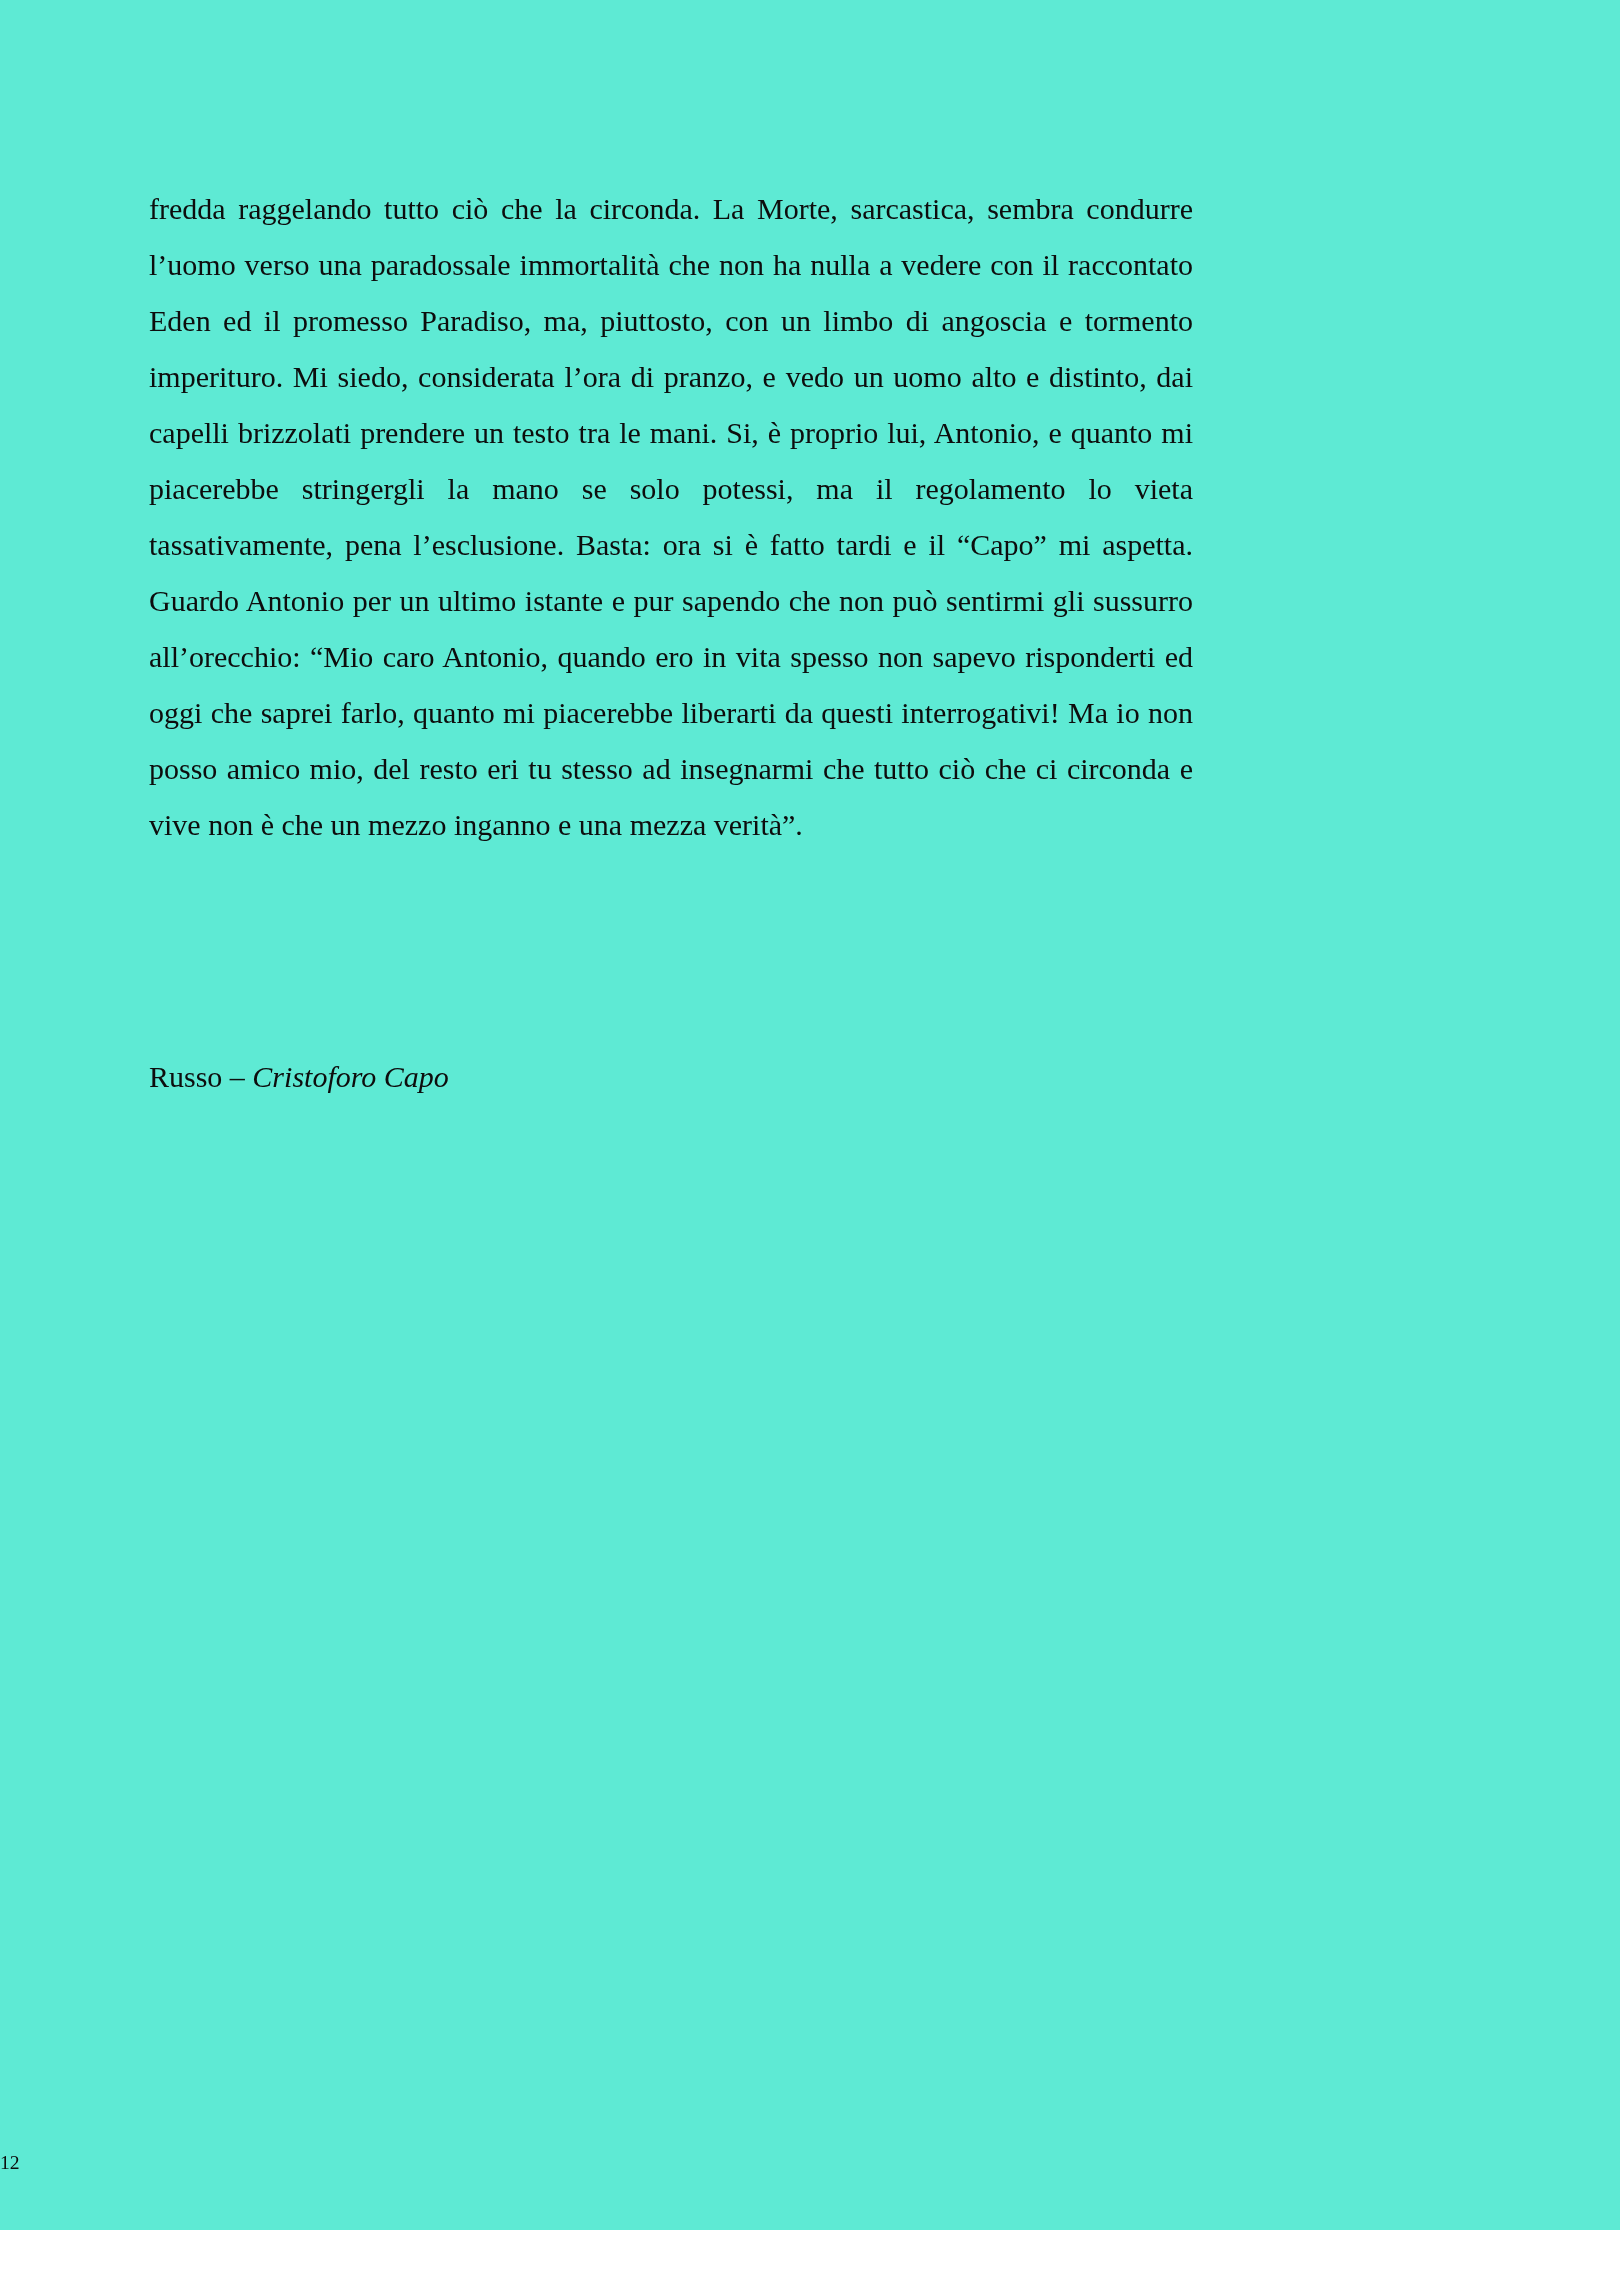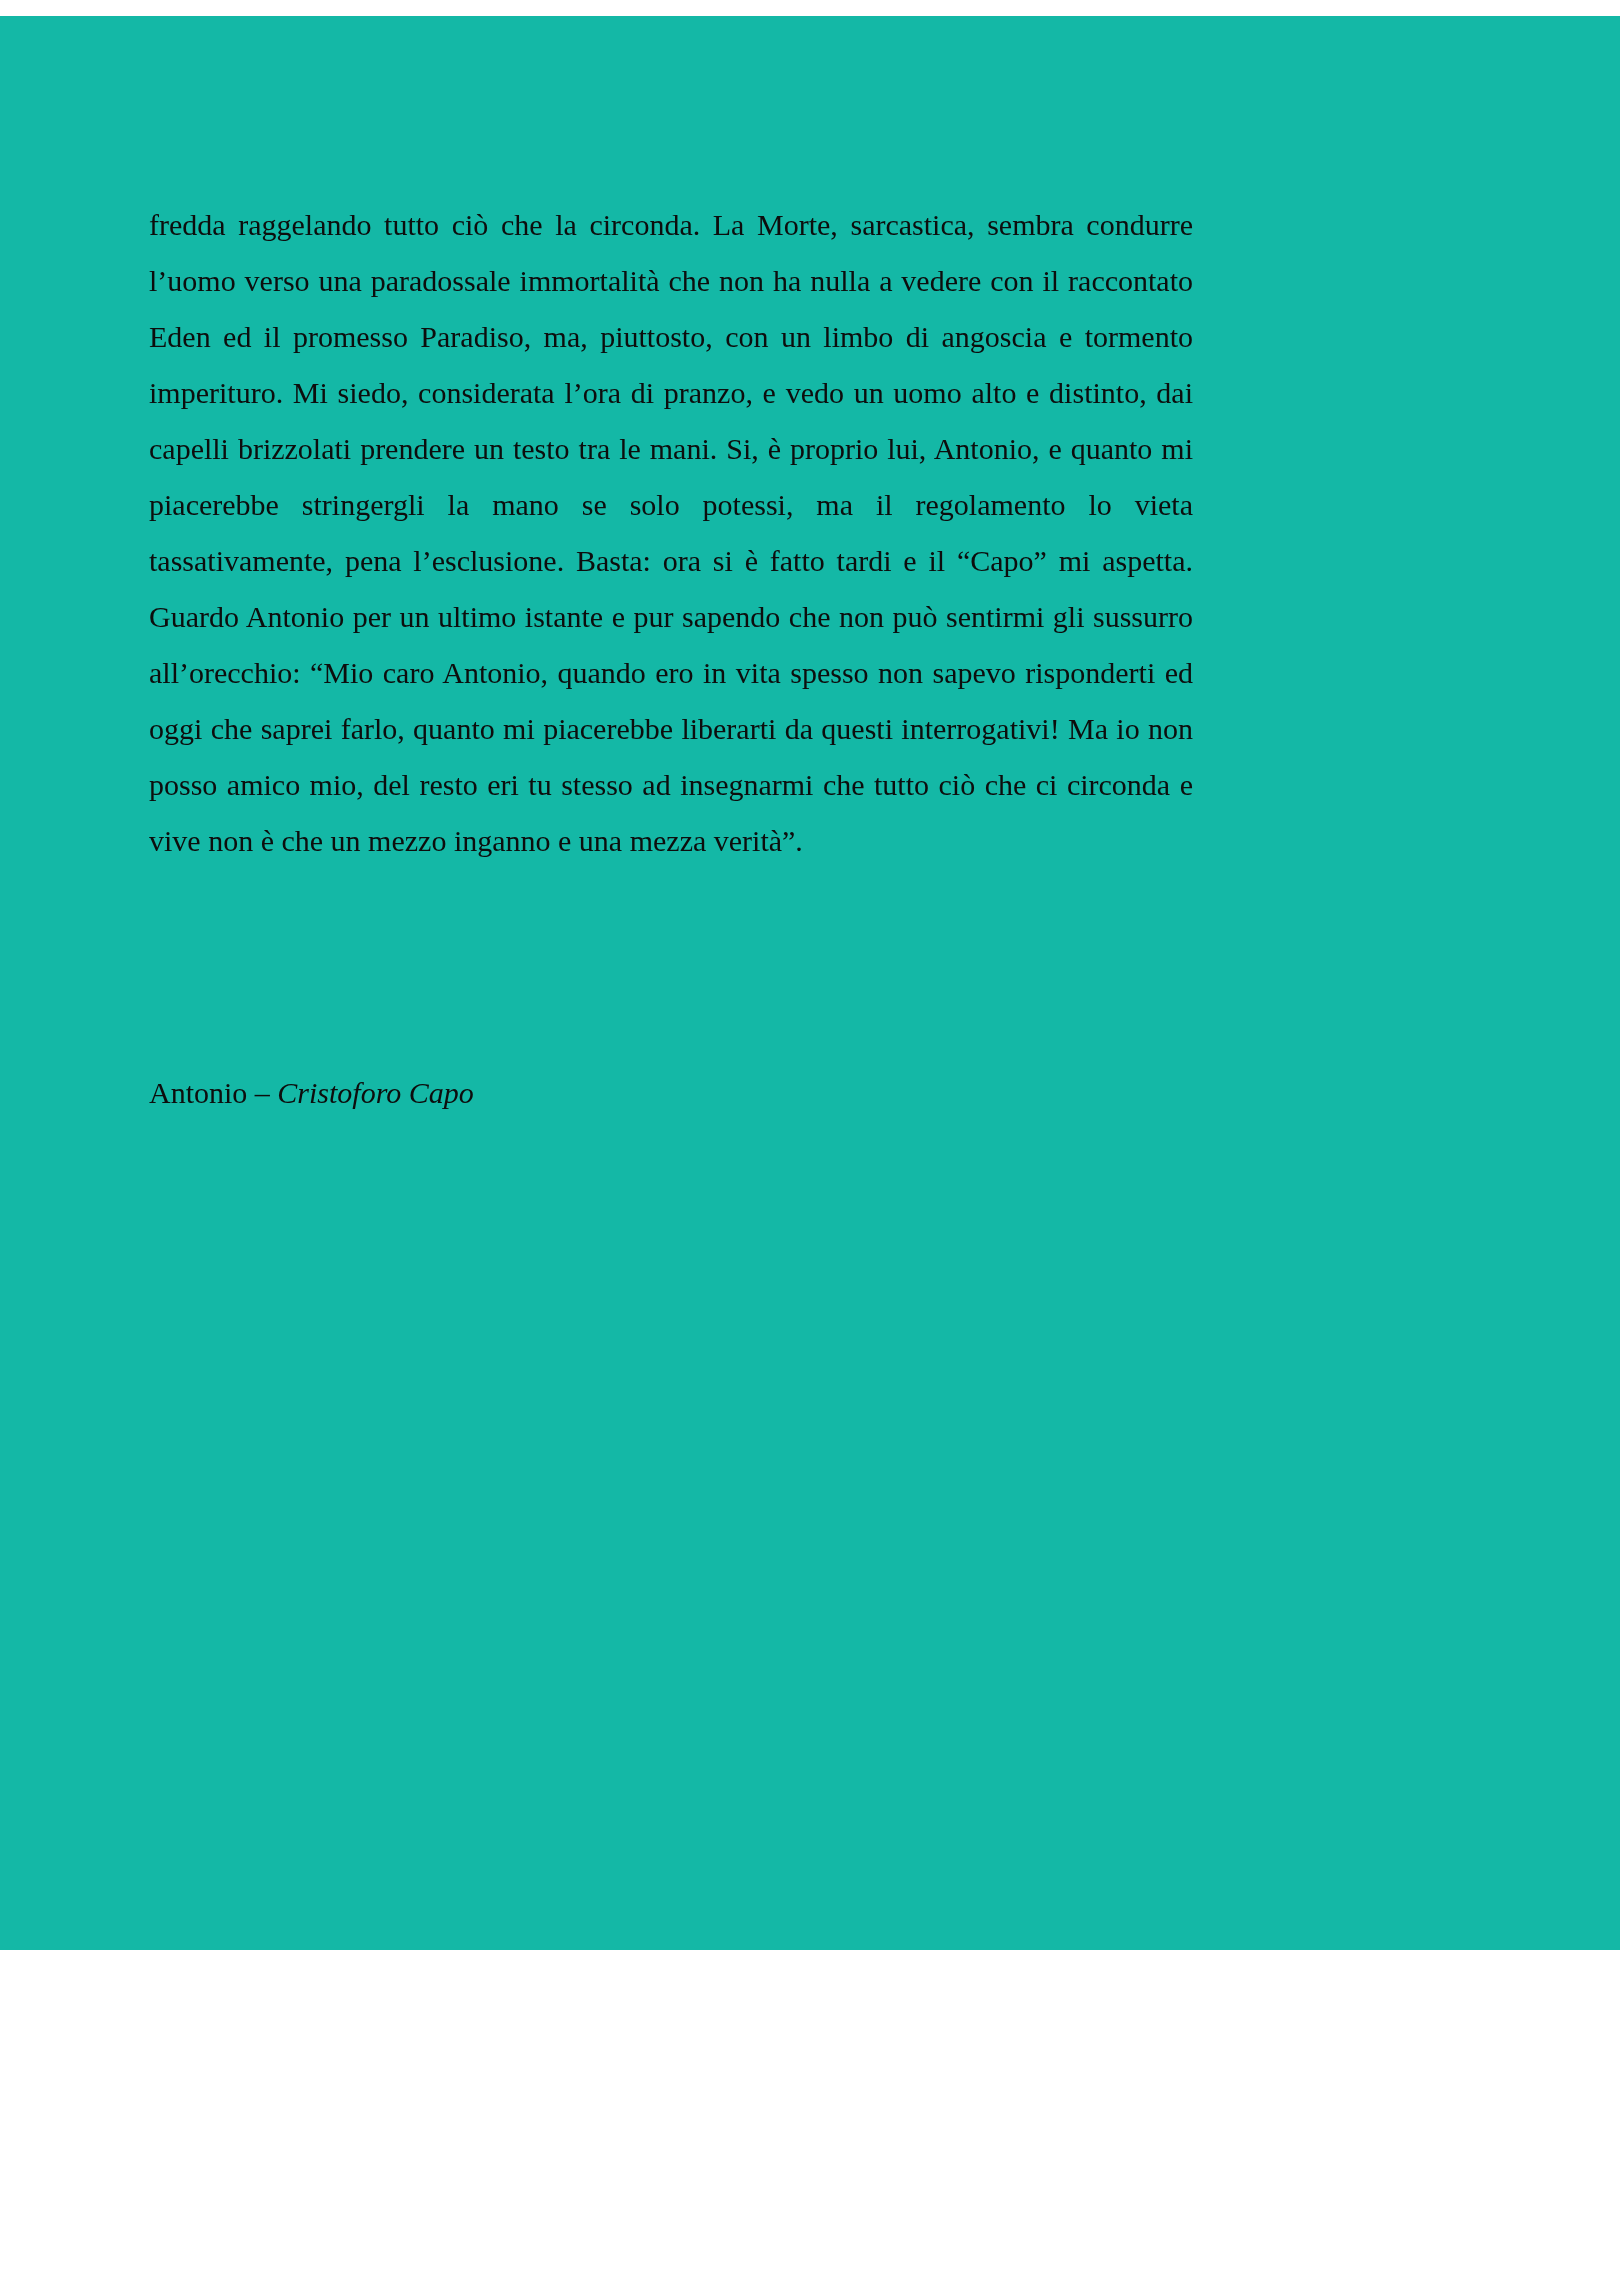--- a/index.html
+++ b/index.html
@@ -3,23 +3,23 @@
 <meta charset="utf-8">
 <style>
   html, body {
     margin: 0;
     padding: 0;
     background: #ffffff;
   }
   .page {
     position: relative;
     width: 1620px;
-    height: 1934px;
-    background: #14b8a6;
-    margin: 16px auto;
+    height: 2230px;
+    background: #5eead4;
+    margin: 0 auto;
     overflow: hidden;
     font-family: "Liberation Serif", "DejaVu Serif", serif;
     color: #000000;
   }
   .content {
     position: absolute;
     left: 149px;
     top: 181px;
     width: 1044px;
   }
@@ -57,19 +57,19 @@
 </head>
 <body>
 
 <div class="page">
 
   <div class="content">
     <p class="body-paragraph">fredda raggelando tutto ciò che la circonda. La Morte, sarcastica, sembra condurre l’uomo verso una paradossale immortalità che non ha nulla a vedere con il raccontato Eden ed il promesso Paradiso, ma, piuttosto, con un limbo di angoscia e tormento imperituro. Mi siedo, considerata l’ora di pranzo, e vedo un uomo alto e distinto, dai capelli brizzolati prendere un testo tra le mani. Si, è proprio lui, Antonio, e quanto mi piacerebbe stringergli la mano se solo potessi, ma il regolamento lo vieta tassativamente, pena l’esclusione. Basta: ora si è fatto tardi e il “Capo” mi aspetta. Guardo Antonio per un ultimo istante e pur sapendo che non può sentirmi gli sussurro all’orecchio: “Mio caro Antonio, quando ero in vita spesso non sapevo risponderti ed oggi che saprei farlo, quanto mi piacerebbe liberarti da questi interrogativi! Ma io non posso amico mio, del resto eri tu stesso ad insegnarmi che tutto ciò che ci circonda e vive non è che un mezzo inganno e una mezza verità”.</p>
   </div>
 
   <div class="signature-block">
-    <span>Antonio – </span><span class="signature-name">Cristoforo Capo</span>
+    <span>Russo – </span><span class="signature-name">Cristoforo Capo</span>
   </div>
 
   <div class="page-number">12</div>
 
 </div>
 
 
 </body></html>

